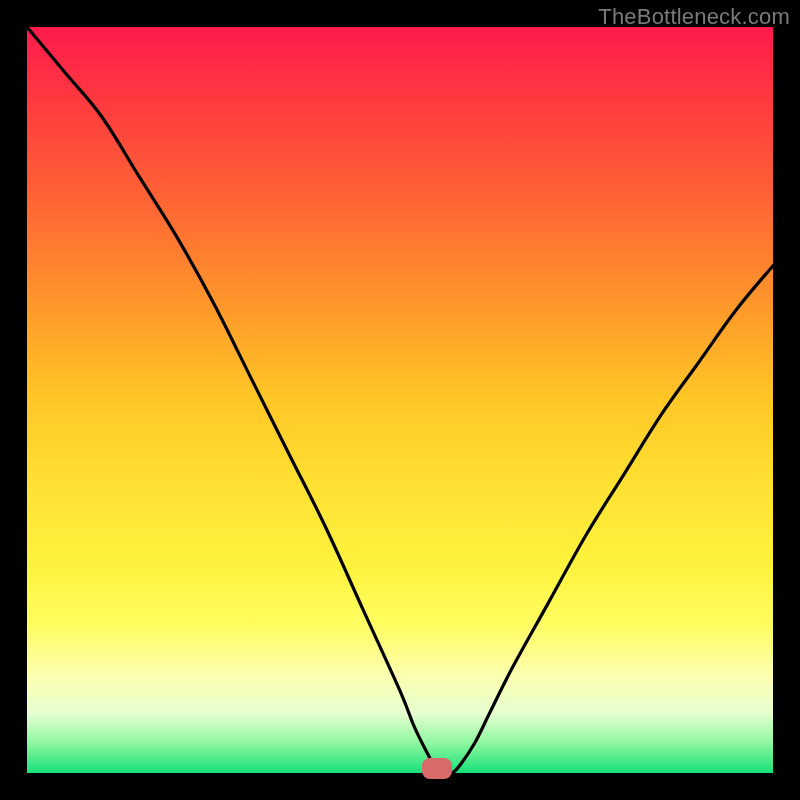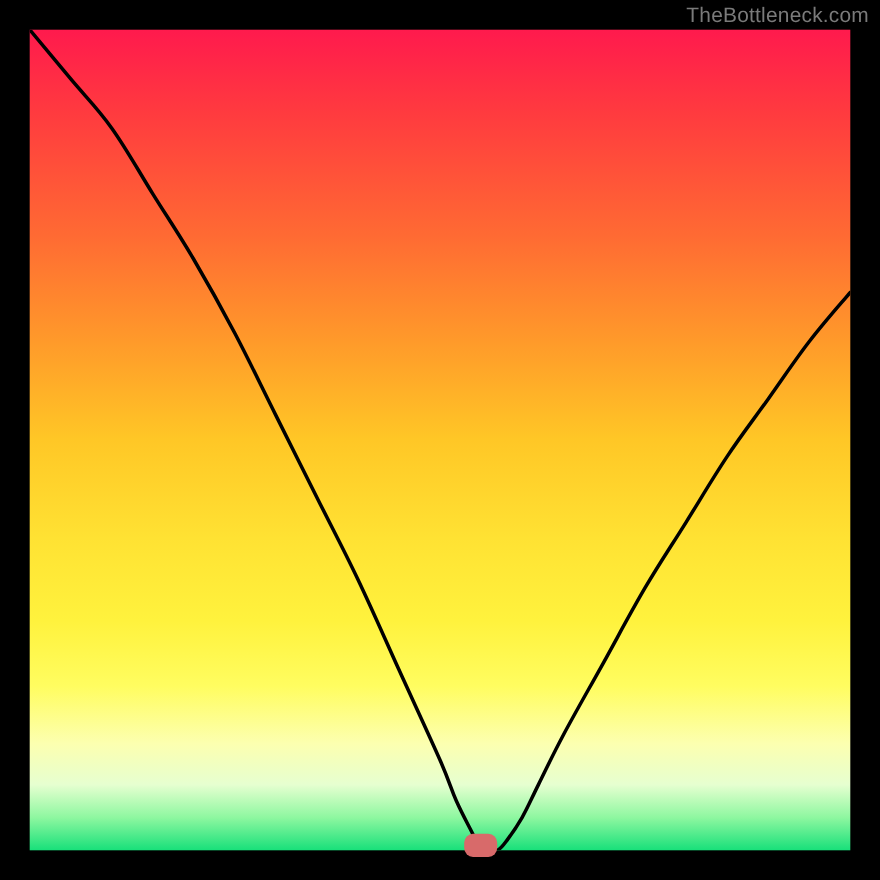--- a/index.html
+++ b/index.html
@@ -38,21 +38,21 @@
       #e6ffd0 92%,
       #8ef7a0 96%,
       #18e07a 100%
     );
   }
   .watermark {
     position: absolute;
     top: 4px;
     right: 10px;
     color: #7a7a7a;
-    font-size: 19px;
+    font-size: 22px;
     font-weight: 500;
     letter-spacing: 0.2px;
   }
   .curve-svg {
     position: absolute;
     top: 0;
     left: 0;
   }
   .marker {
     position: absolute;

